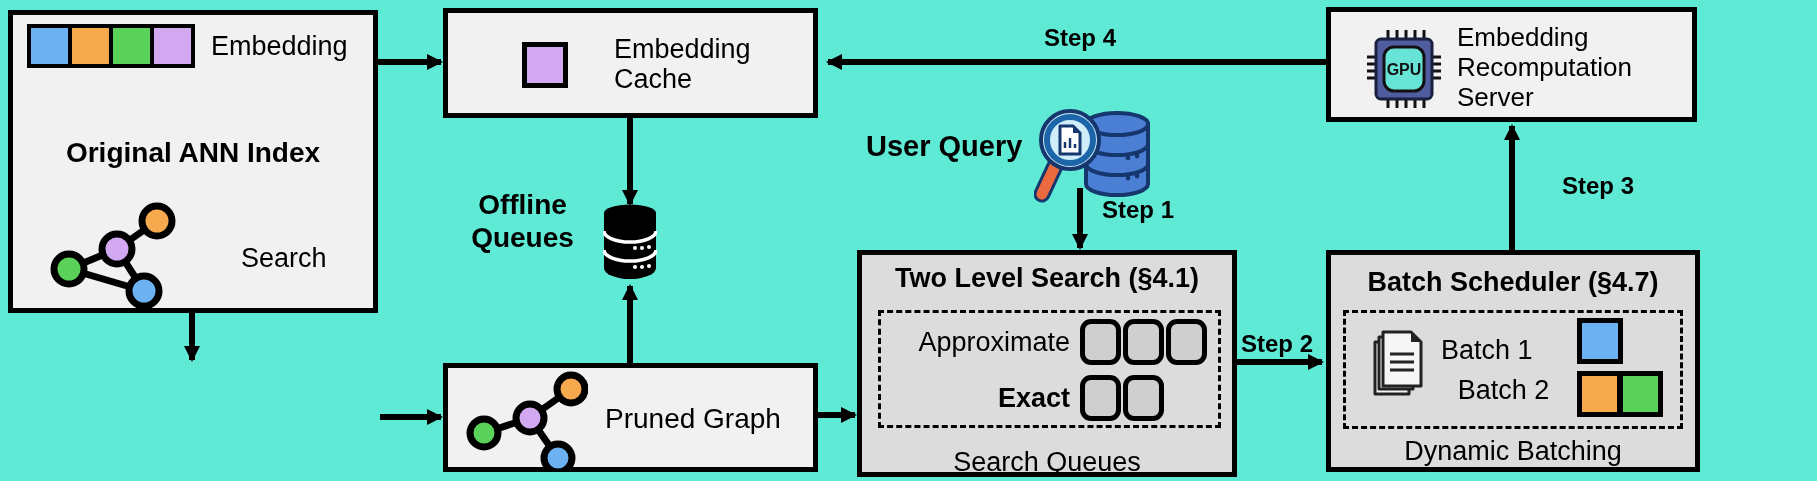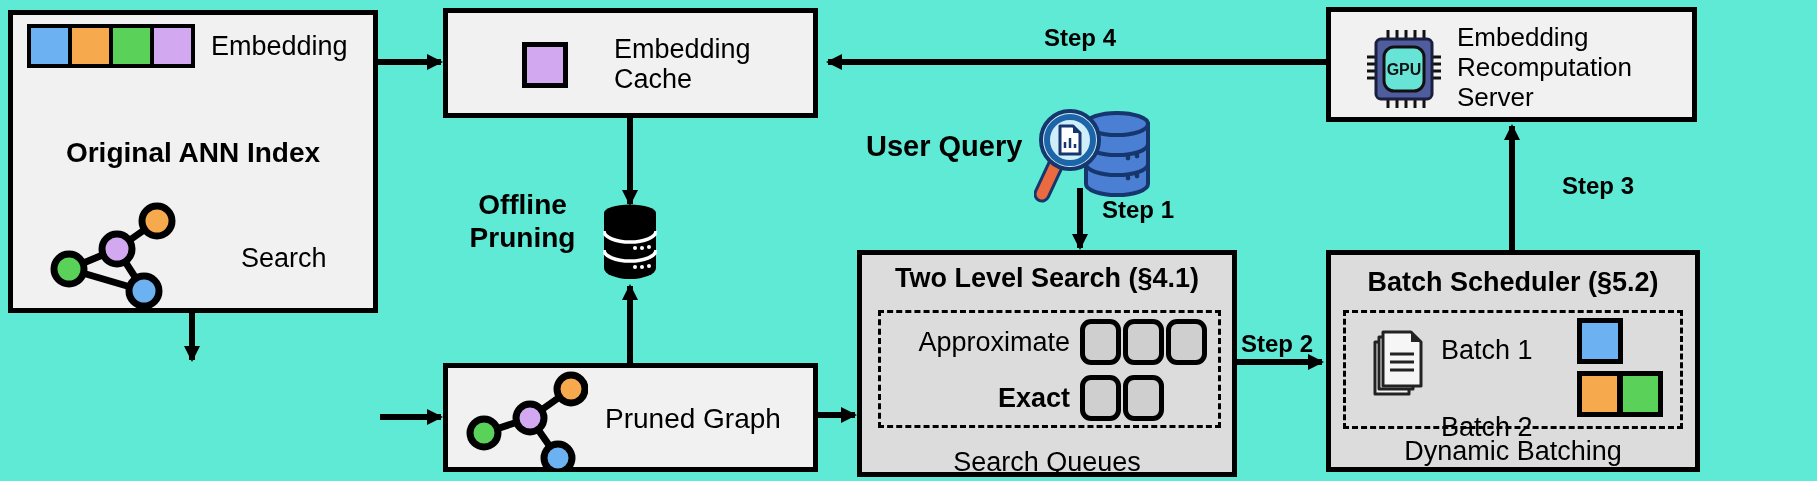--- a/index.html
+++ b/index.html
@@ -65,21 +65,21 @@
   <div class="box light" style="left:443px;top:8px;width:375px;height:110px;">
     <div class="sq" style="left: 74px; top: 29px; width: 46px; height: 46px; background-color: rgb(210, 168, 240);"></div>
     <div class="abs lbl" style="left:166px;top:21px;">
       <div>Embedding</div>
       <div>Cache</div>
     </div>
   </div>
 
   <div class="abs bold" style="left:450px;top:188px;width:145px;text-align:center;font-size:28px;line-height:33px;">
     <div>Offline</div>
-    <div>Pruning</div>
+    <div>Queues</div>
   </div>
   <svg class="abs" style="left:603px;top:203px;" width="54" height="80" viewBox="0 0 54 78">
     <path d="M1 9 V64 a26 11 0 0 0 52 0 V9 Z" fill="#000"></path>
     <ellipse cx="27" cy="9" rx="26" ry="8.5" fill="#000"></ellipse>
     <path d="M1 27 a26 11 0 0 0 52 0" fill="none" stroke="#fff" stroke-width="3.5"></path>
     <path d="M1 46 a26 11 0 0 0 52 0" fill="none" stroke="#fff" stroke-width="3.5"></path>
     <g fill="#fff">
       <circle cx="32" cy="44" r="2"></circle>
         <circle cx="39" cy="44" r="2"></circle>
         <circle cx="46" cy="43" r="2"></circle>
@@ -133,38 +133,38 @@
       </div>
     <div class="abs lbl" style="left:20px;top:128px;width:188px;text-align:right;font-weight:bold;">Exact</div>
     <div class="slots" style="left:218px;top:120px;">
         <div class="slot"></div>
         <div class="slot"></div>
       </div>
     <div class="abs center lbl" style="top:192px;">Search Queues</div>
   </div>
 
   <div class="box dark" style="left:1326px;top:250px;width:374px;height:222px;">
-    <div class="abs center title" style="top:12px;">Batch Scheduler (§5.2)</div>
+    <div class="abs center title" style="top:12px;">Batch Scheduler (§4.7)</div>
     <div class="dashed" style="left:12px;top:55px;width:340px;height:119px;"></div>
     <svg class="abs" style="left:38px;top:74px;" width="60" height="70" viewBox="0 0 60 68">
       <g fill="#f6f6f6" stroke="#222" stroke-width="3" stroke-linejoin="round">
         <path d="M6 12 h34 v52 h-34 Z"></path>
         <path d="M10 7 h34 v52 h-34 Z"></path>
         <path d="M14 2 h28 l10 10 v44 h-38 Z"></path>
       </g>
       <path d="M42 2 l10 10 h-10 Z" fill="#222"></path>
       <g stroke="#222" stroke-width="3">
         <line x1="21" y1="24" x2="45" y2="24"></line>
         <line x1="21" y1="32" x2="45" y2="32"></line>
         <line x1="21" y1="40" x2="45" y2="40"></line>
       </g>
     </svg>
     <div class="abs lbl" style="left:110px;top:80px;width:125px;text-align:left;">Batch 1</div>
     <div class="sq" style="left: 246px; top: 63px; width: 46px; height: 46px; background-color: rgb(108, 177, 242);"></div>
-    <div class="abs lbl" style="left:110px;top:120px;width:125px;text-align:left;margin-top:37px;">Batch 2</div>
+    <div class="abs lbl" style="left:110px;top:120px;width:125px;text-align:center;">Batch 2</div>
     <div class="sq" style="left: 246px; top: 116px; width: 45px; height: 46px; background-color: rgb(246, 169, 77);"></div>
     <div class="sq" style="left: 287px; top: 116px; width: 45px; height: 46px; background-color: rgb(90, 209, 88);"></div>
     <div class="abs center lbl" style="top:181px;">Dynamic Batching</div>
   </div>
 
   <div class="box light" style="left:1326px;top:7px;width:371px;height:115px;">
     <svg class="abs" style="left:33px;top:15px;" width="80" height="84" viewBox="0 0 80 84">
       <g stroke="#111" stroke-width="3">
         <line x1="24" y1="3" x2="24" y2="13"></line>
           <line x1="33" y1="3" x2="33" y2="13"></line>

